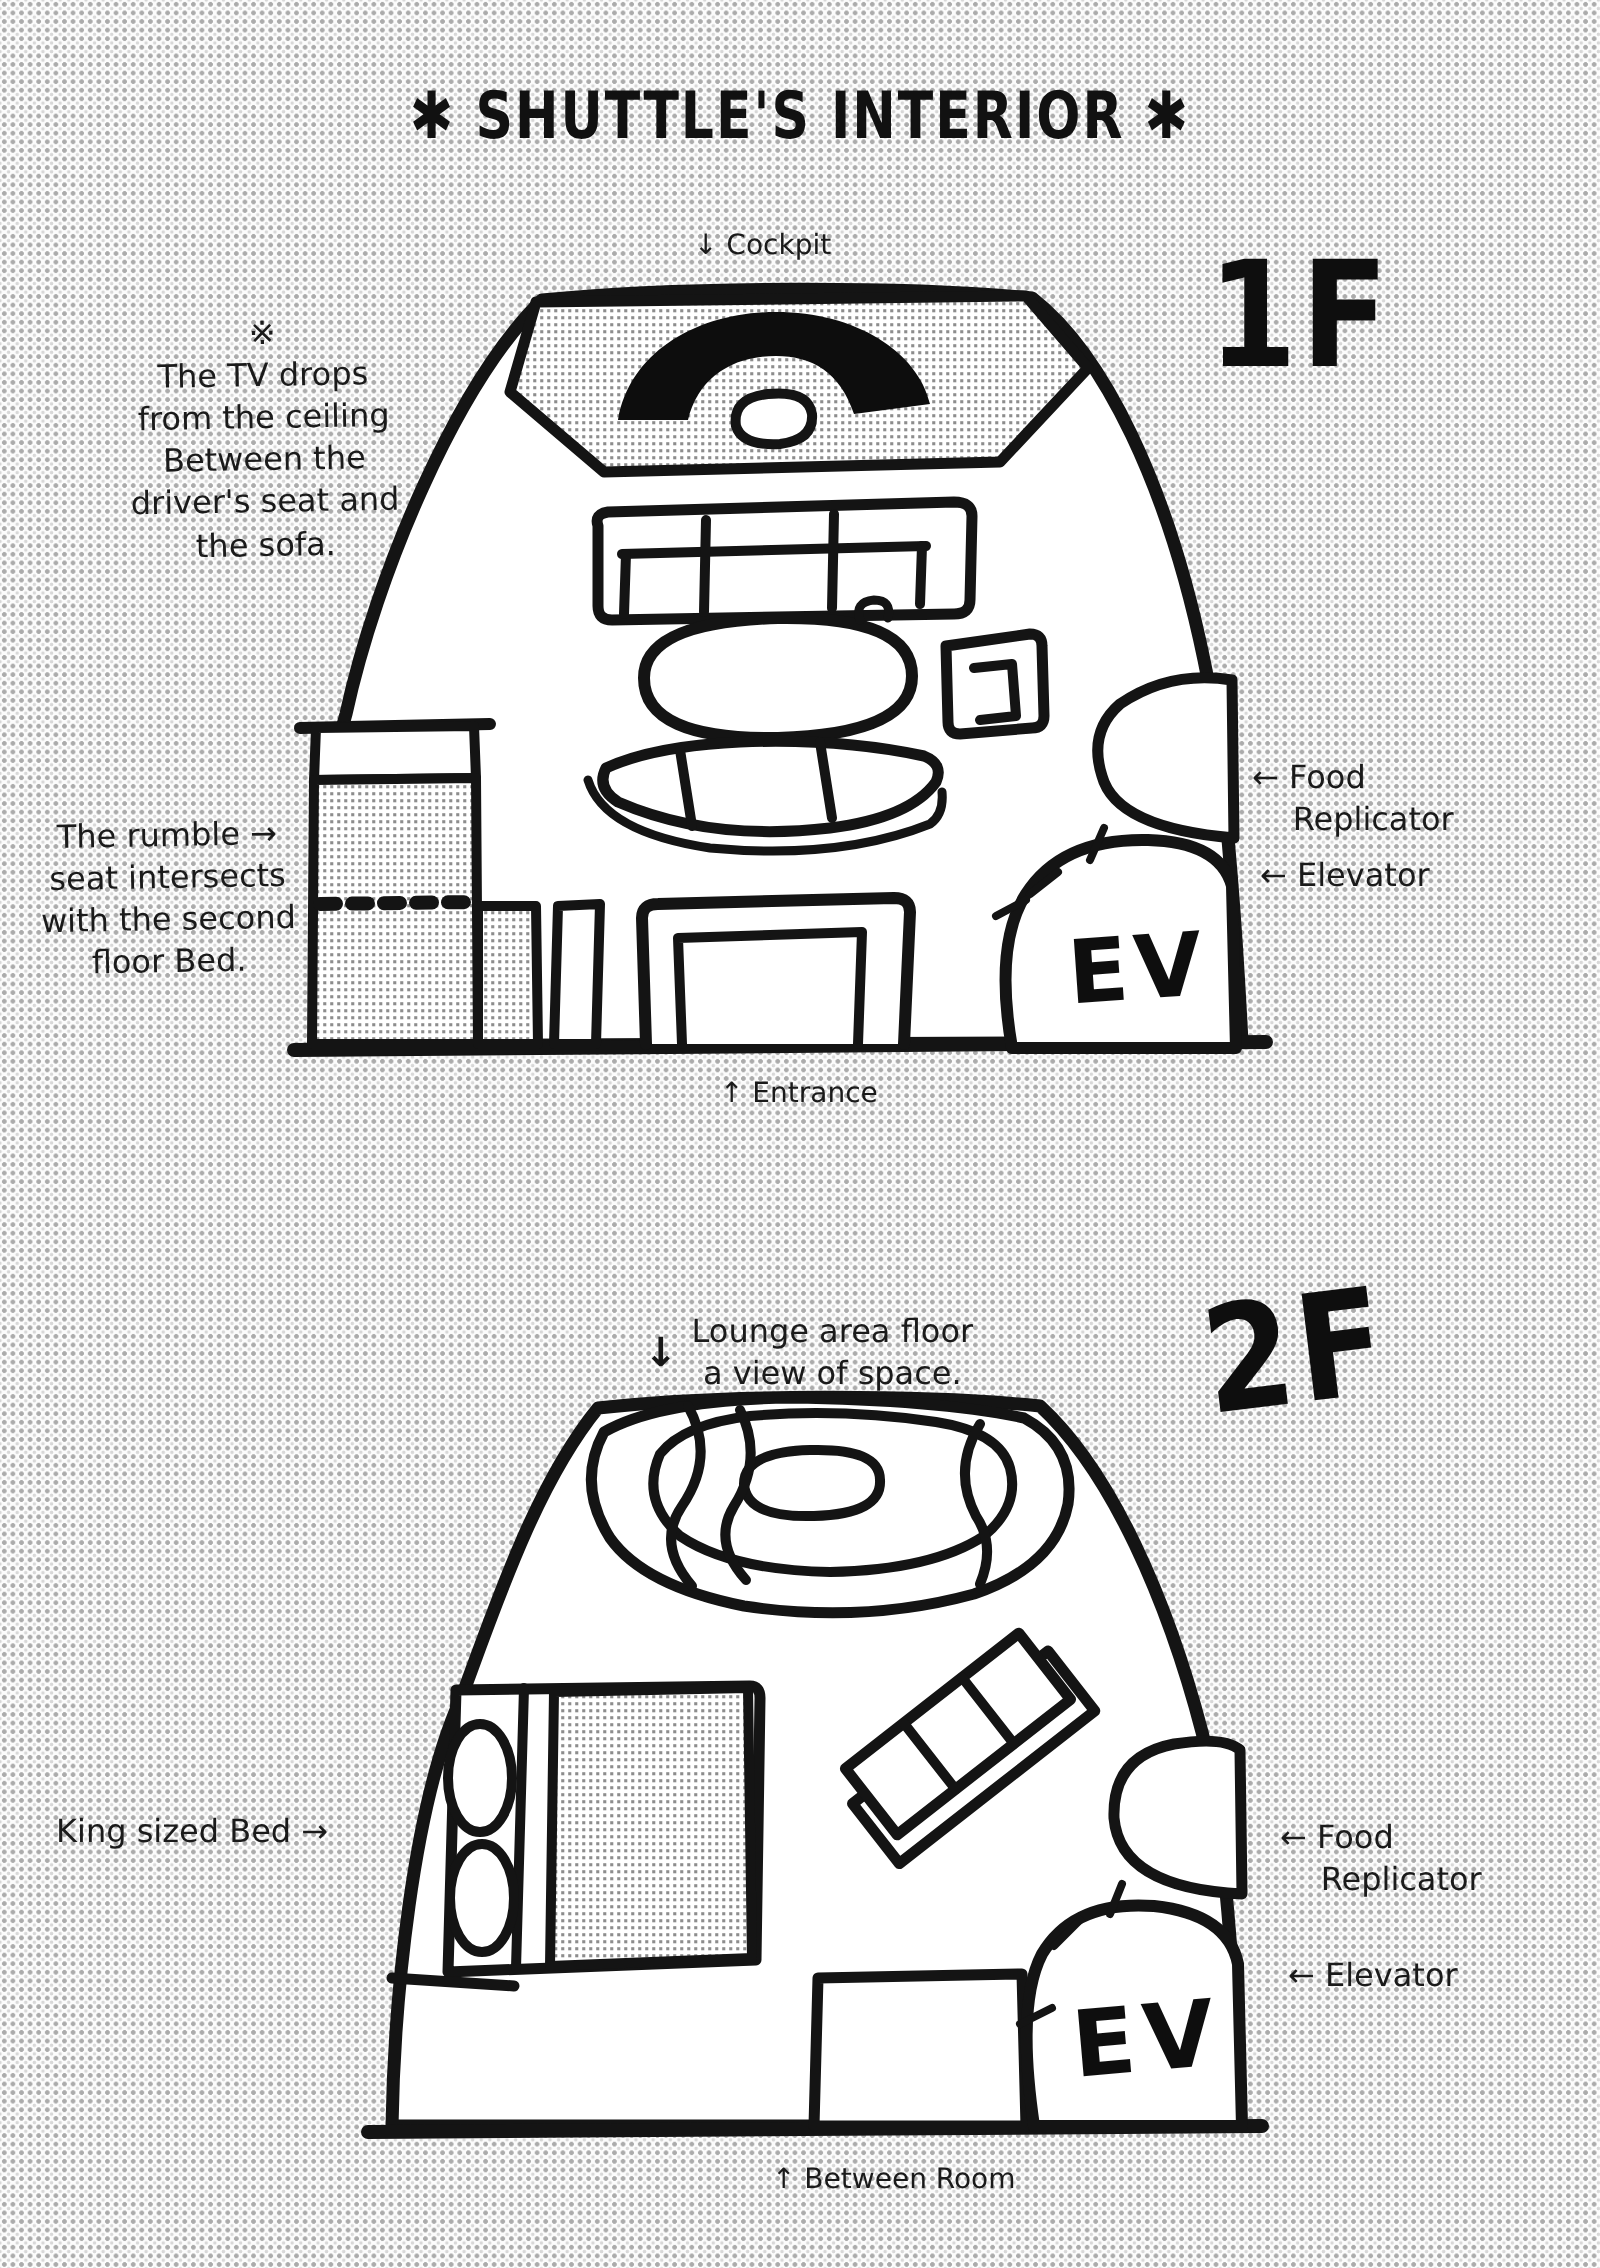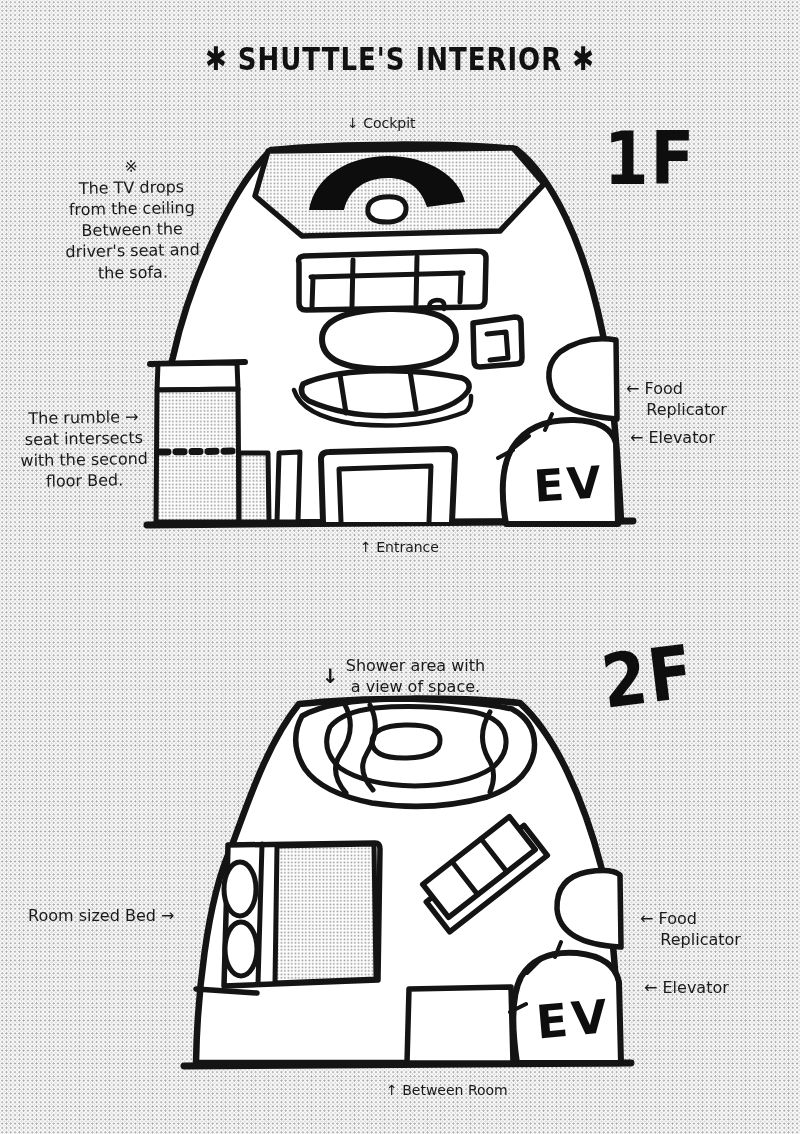--- a/index.html
+++ b/index.html
@@ -165,23 +165,23 @@
 seat intersects
 with the second
 floor Bed.</div>
   <div class="lbl" style="left:626px;top:378px;font-size:16px;">← Food
     Replicator</div>
   <div class="lbl" style="left:630px;top:427px;font-size:16px;">← Elevator</div>
   <div class="lbl" style="left:328px;top:538px;margin-left:32px;">↑ Entrance</div>
 
   <div class="lounge-wrap" style="left:322px;top:655px;">
     <span class="arrow">↓</span>
-    <span class="lbl center" style="position:static;font-size:16px;">Shower area with
+    <span class="lbl center" style="position:static;font-size:16px;">Lounge area floor
 a view of space.</span>
   </div>
   <div class="floor-big f2big" style="left:602px;top:640px;">2F</div>
-  <div class="lbl" style="left:28px;top:905px;font-size:16px;">Room sized Bed →</div>
+  <div class="lbl" style="left:28px;top:905px;font-size:16px;">King sized Bed →</div>
   <div class="lbl" style="left:640px;top:908px;font-size:16px;">← Food
     Replicator</div>
   <div class="lbl" style="left:644px;top:977px;font-size:16px;">← Elevator</div>
   <div class="lbl" style="left:386px;top:1081px;">↑ Between Room</div>
 
 </div>
 
 </body></html>

